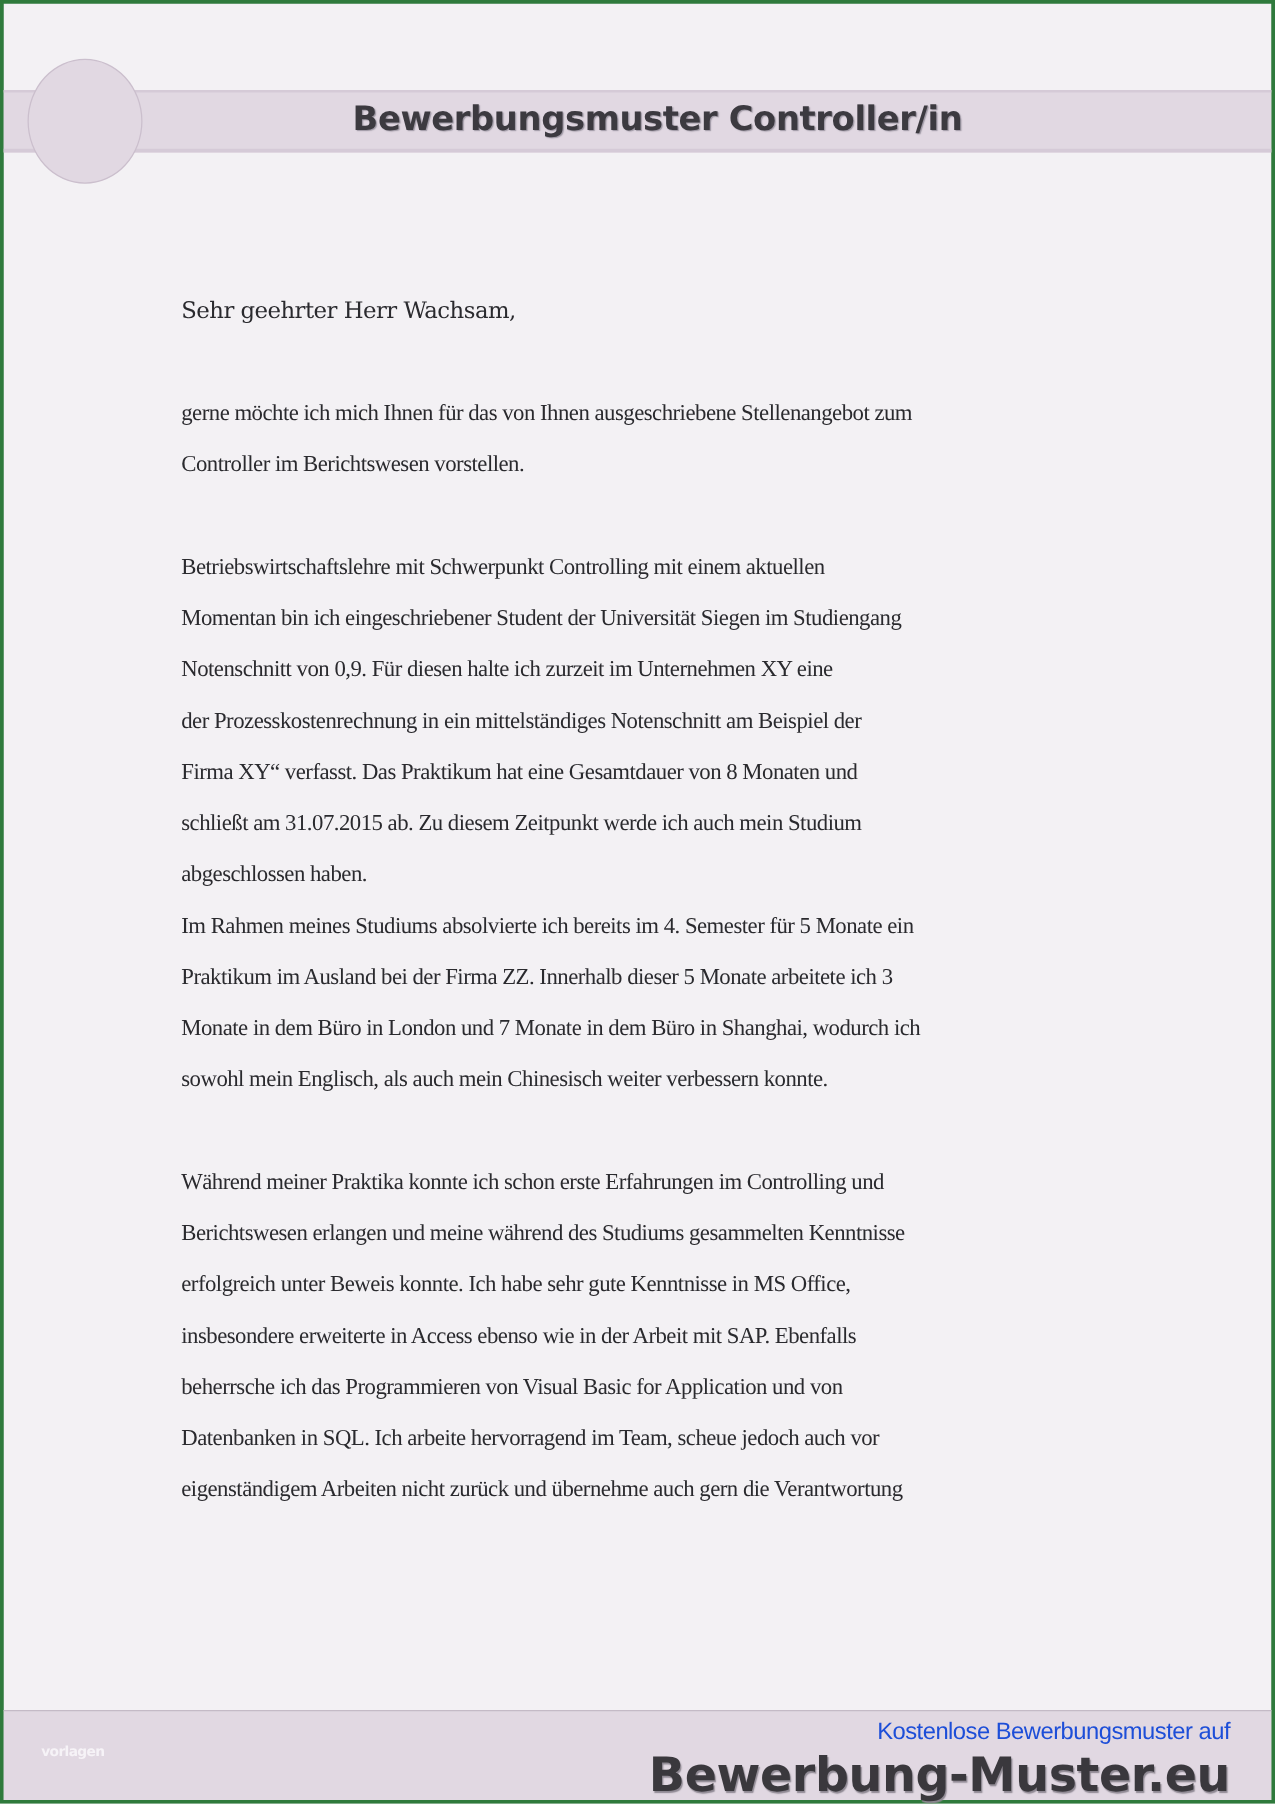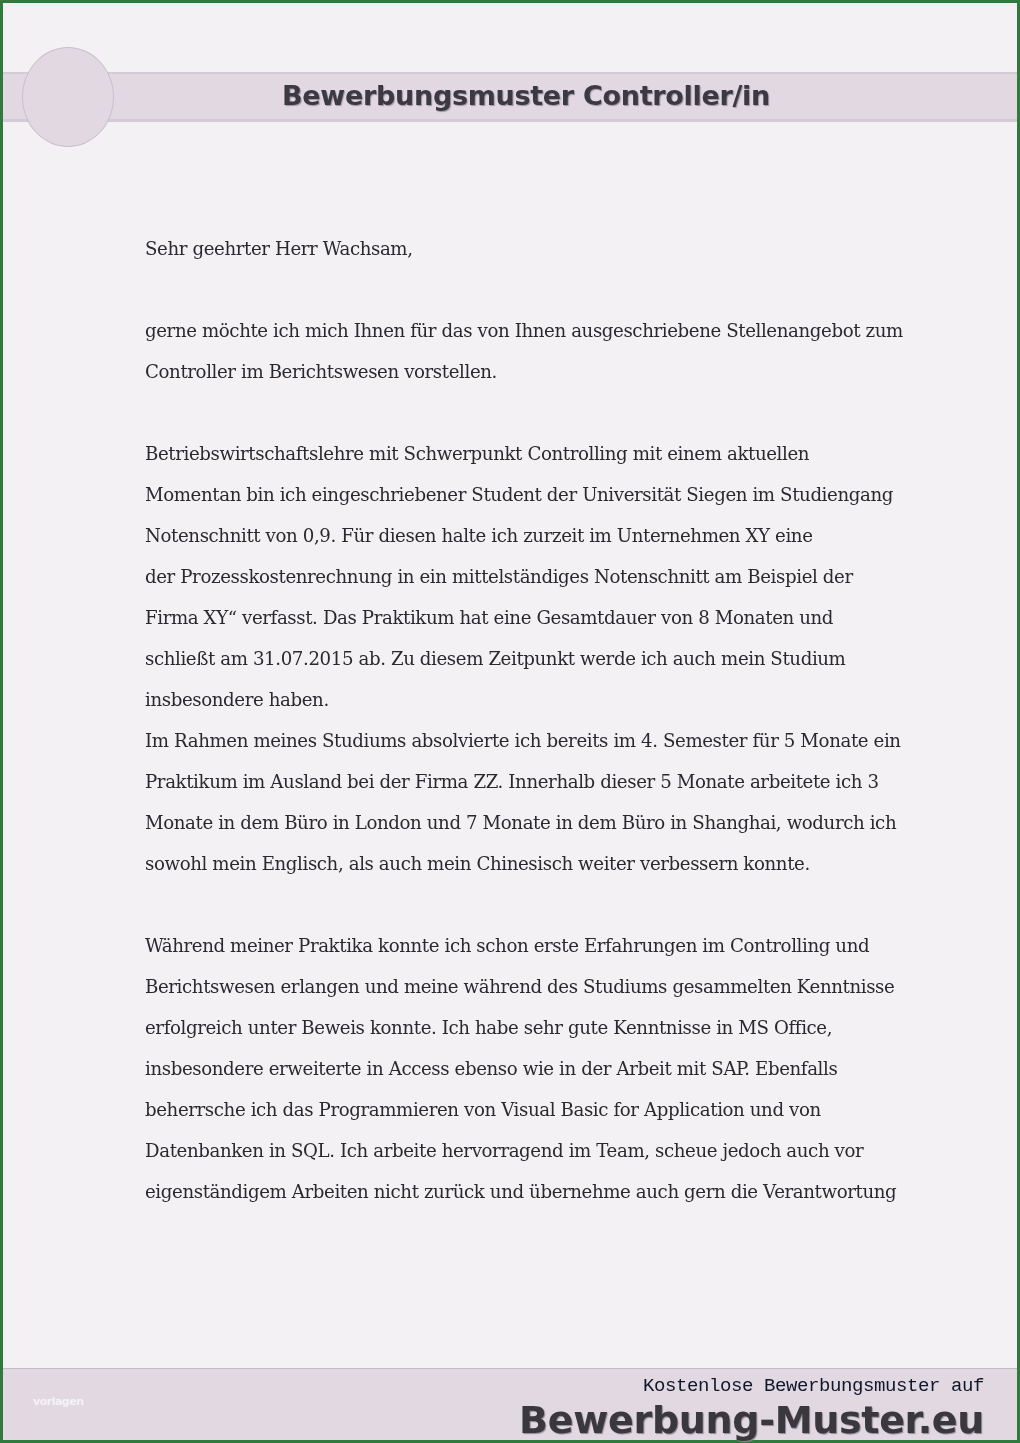--- a/index.html
+++ b/index.html
@@ -29,35 +29,35 @@
       font-size: 27px; color: #3c3a40; letter-spacing: -0.3px;
       text-shadow: 1px 1px 1px #9a94a0;
       padding-left: 32px;
     }
     .letter {
       position: absolute; left: 97px; top: 228px; width: 830px;
       font-family: "DejaVu Serif", serif; font-size: 18.2px;
       line-height: 41px; color: #2a2a2e; letter-spacing: -0.4px; margin-left: 48px;
     }
     .letter p { margin: 0; }
-    .letter .line { display: block; white-space: nowrap; }
+    .letter .line { display: block; white-space: nowrap; font-family: Liberation Serif, serif; }
     .gap { height: 41px; }
     .footer-band {
       position: absolute; left: 3px; right: 3px; top: 1368px; bottom: 3px;
       background: #e1d8e2; border-top: 1px solid #c4bac6;
     }
     .footer-watermark {
       position: absolute; left: 33px; top: 1395px;
       font-family: "DejaVu Sans", sans-serif; font-size: 11px;
       color: #f6f3f7; font-weight: bold; letter-spacing: -0.5px; text-align: center;
     }
     .footer-tagline {
       position: absolute; right: 36px; top: 1375px;
-      font-family: Liberation Mono, monospace; font-size: 19px;
-      color: #0f172a; letter-spacing: -0.4px;
+      font-family: Liberation Sans, sans-serif; font-size: 19px;
+      color: #1d4ed8; letter-spacing: -0.4px;
     }
     .footer-brand {
       position: absolute; right: 36px; top: 1398px;
       font-family: "DejaVu Sans", sans-serif; font-weight: bold;
       font-size: 38px; color: #3a383d; letter-spacing: -0.3px;
       text-shadow: 1px 1px 1px #8e8892;
     }
   </style>
 </head>
 <body>
@@ -78,21 +78,21 @@
   </p>
   <div class="gap"></div>
 
   <p>
     <span class="line">Betriebswirtschaftslehre mit Schwerpunkt Controlling mit einem aktuellen</span>
     <span class="line">Momentan bin ich eingeschriebener Student der Universität Siegen  im Studiengang</span>
     <span class="line">Notenschnitt von 0,9. Für diesen halte ich zurzeit im Unternehmen XY eine</span>
     <span class="line">der Prozesskostenrechnung in ein mittelständiges Notenschnitt am Beispiel der</span>
     <span class="line">Firma XY“ verfasst. Das Praktikum hat eine Gesamtdauer von 8 Monaten und</span>
     <span class="line">schließt am 31.07.2015 ab. Zu diesem Zeitpunkt werde ich auch mein Studium</span>
-    <span class="line">insbesondere haben.</span>
+    <span class="line">abgeschlossen haben.</span>
   </p>
 
   <p>
     <span class="line">Im Rahmen meines Studiums absolvierte ich bereits im 4. Semester für 5 Monate ein</span>
     <span class="line">Praktikum im Ausland bei der Firma ZZ. Innerhalb dieser 5 Monate arbeitete ich 3</span>
     <span class="line">Monate in dem Büro in London und 7 Monate in dem Büro in Shanghai, wodurch ich</span>
     <span class="line">sowohl mein Englisch, als auch mein Chinesisch weiter verbessern konnte.</span>
   </p>
   <div class="gap"></div>
 

